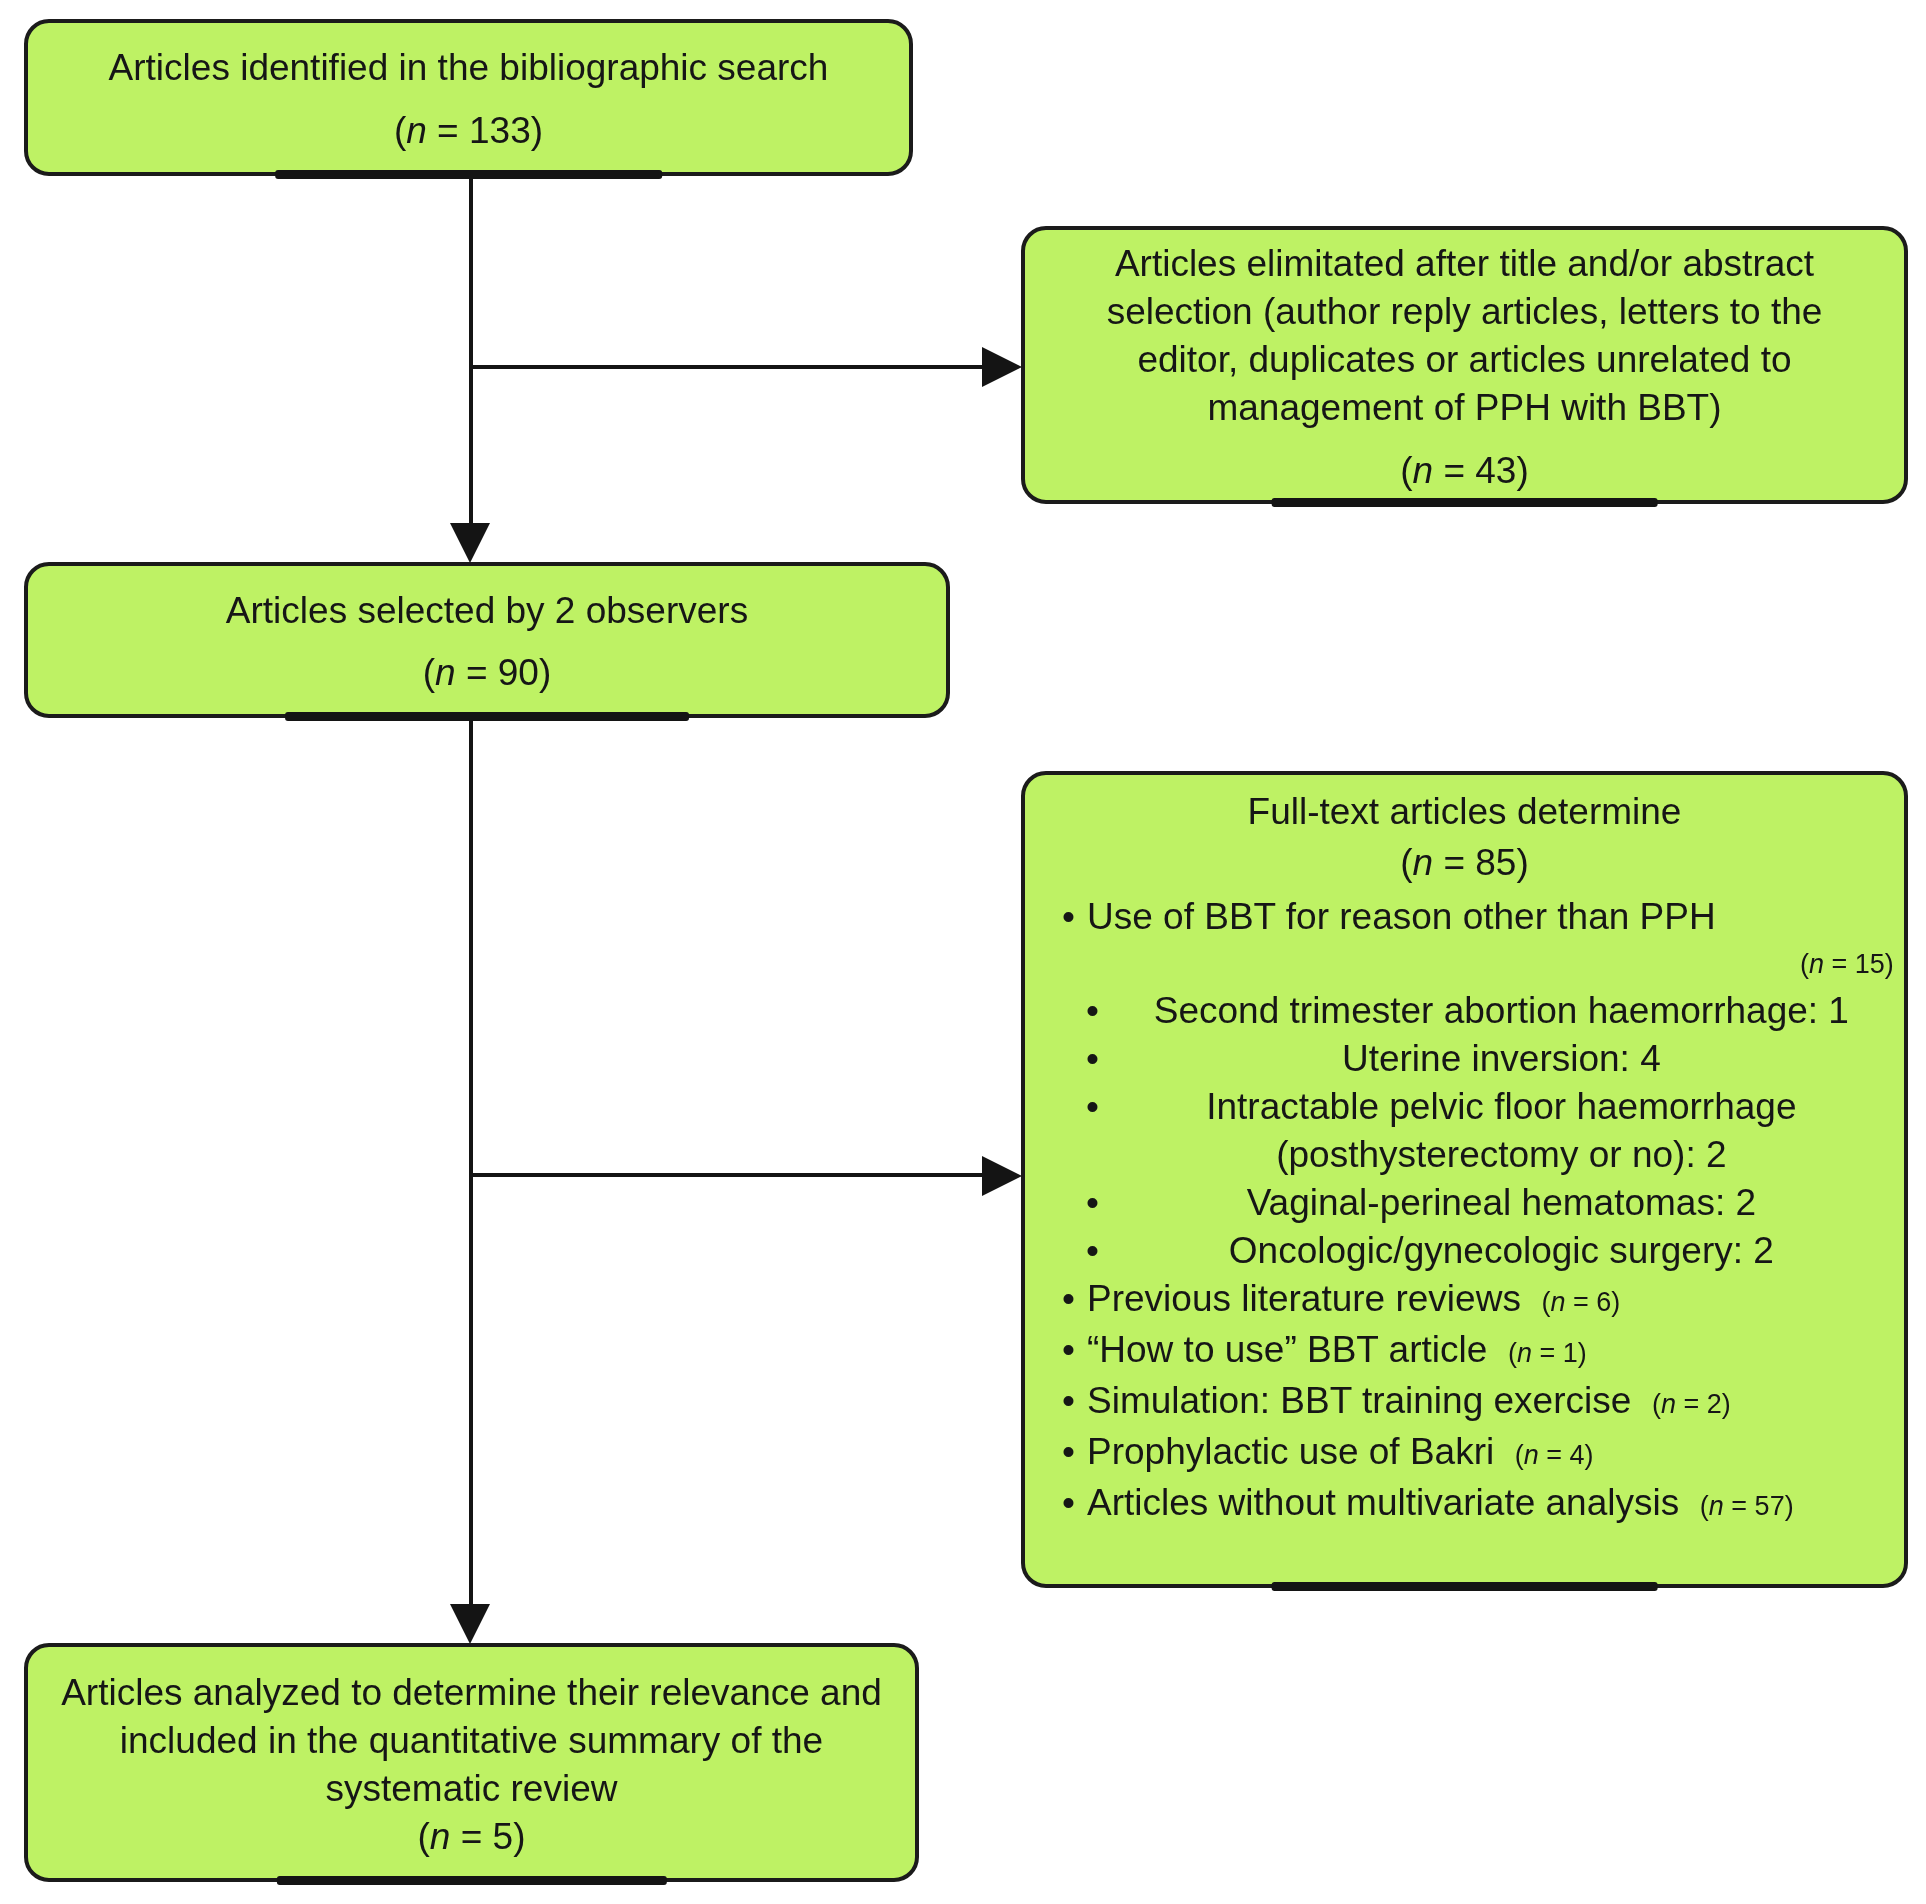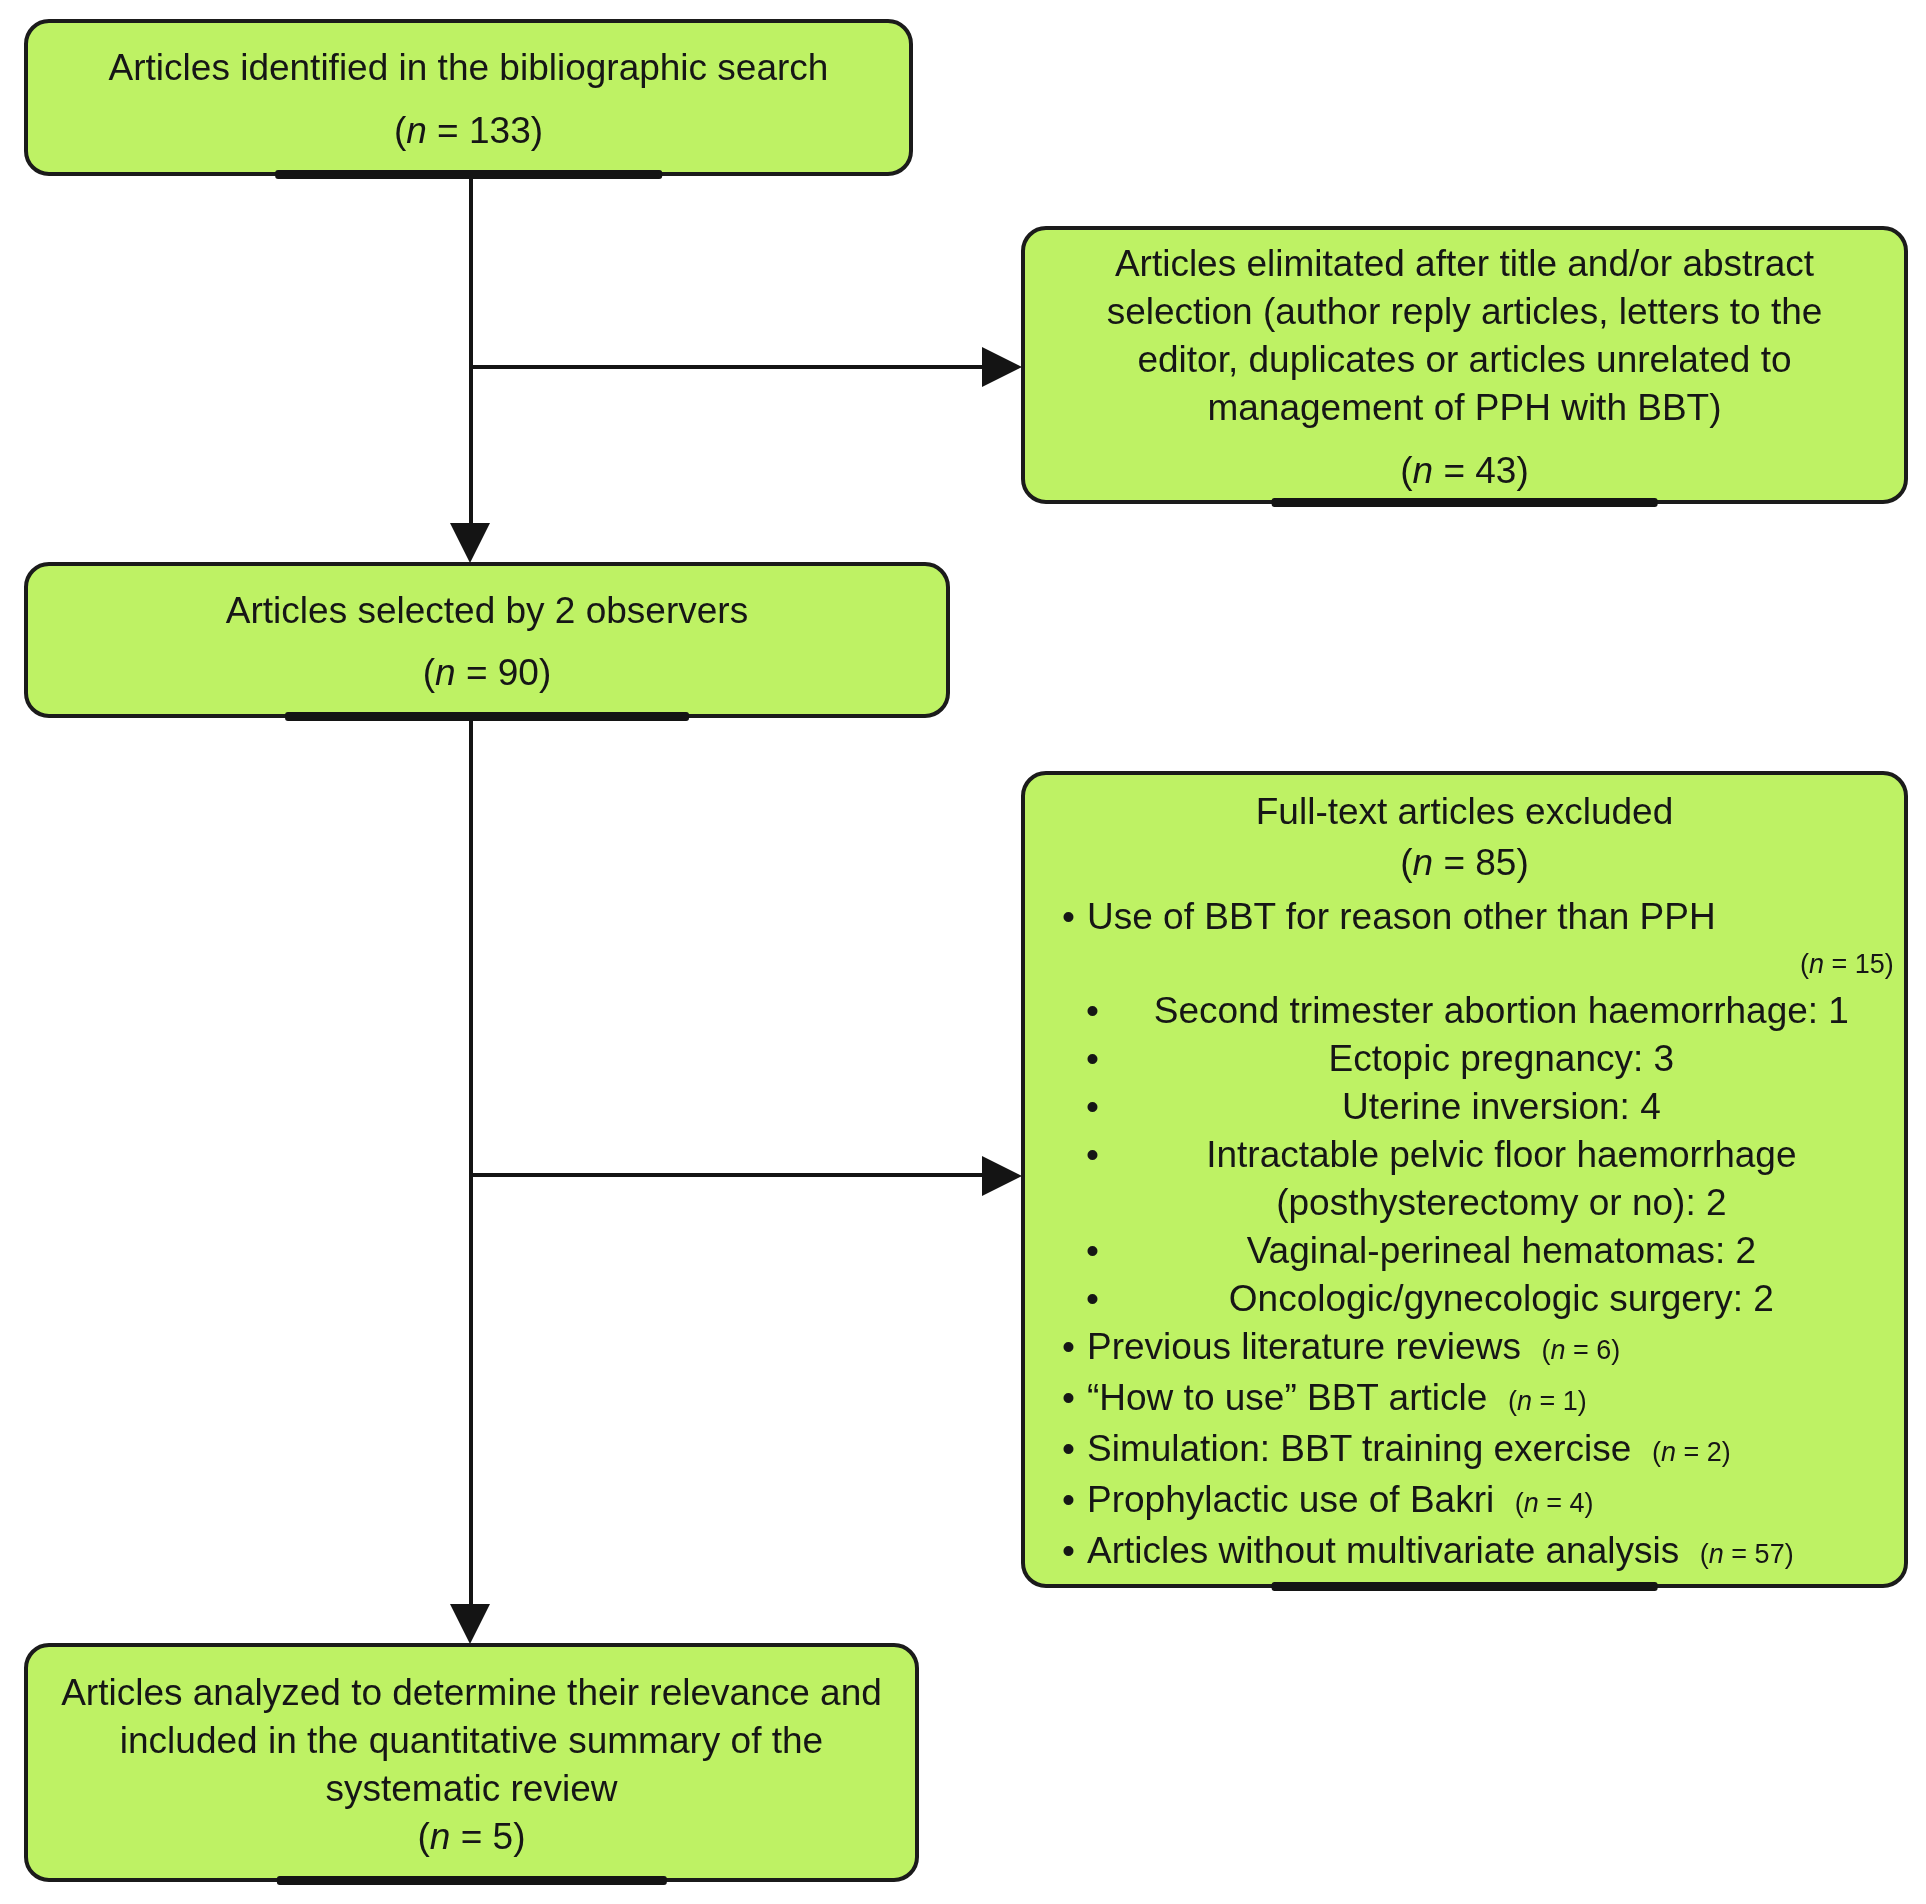--- a/index.html
+++ b/index.html
@@ -113,31 +113,30 @@
     <div class="btext">Articles elimitated after title and/or abstract selection (author reply articles, letters to the editor, duplicates or articles unrelated to management of PPH with BBT)</div>
     <div class="bcount" style="margin-top:18px;">(<i>n</i> = 43)</div>
   </div>
 
   <div class="box center" id="box-selected">
     <div class="btext">Articles selected by 2 observers</div>
     <div class="bcount">(<i>n</i> = 90)</div>
   </div>
 
   <div class="box" id="box-excluded">
-    <div class="bx-title">Full-text articles excluded</div>
+    <div class="bx-title">Full-text articles determine</div>
     <div class="bx-count">(<i>n</i> = 85)</div>
 
     <div class="list">
       <div class="row lvl1">
         <span class="t">Use of BBT for reason other than PPH</span>
       </div>
       <div class="row nline">(<i>n</i> = 15)</div>
 
       <div class="row lvl2">Second trimester abortion haemorrhage: 1</div>
-      <div class="row lvl2">Ectopic pregnancy: 3</div>
       <div class="row lvl2">Uterine inversion: 4</div>
       <div class="row lvl2">Intractable pelvic floor haemorrhage (posthysterectomy or no): 2</div>
       <div class="row lvl2">Vaginal-perineal hematomas: 2</div>
       <div class="row lvl2">Oncologic/gynecologic surgery: 2</div>
 
       <div class="row lvl1">
         <span class="t">Previous literature reviews</span><span class="c">(<i>n</i> = 6)</span>
       </div>
       <div class="row lvl1">
         <span class="t">“How to use” BBT article</span><span class="c">(<i>n</i> = 1)</span>

